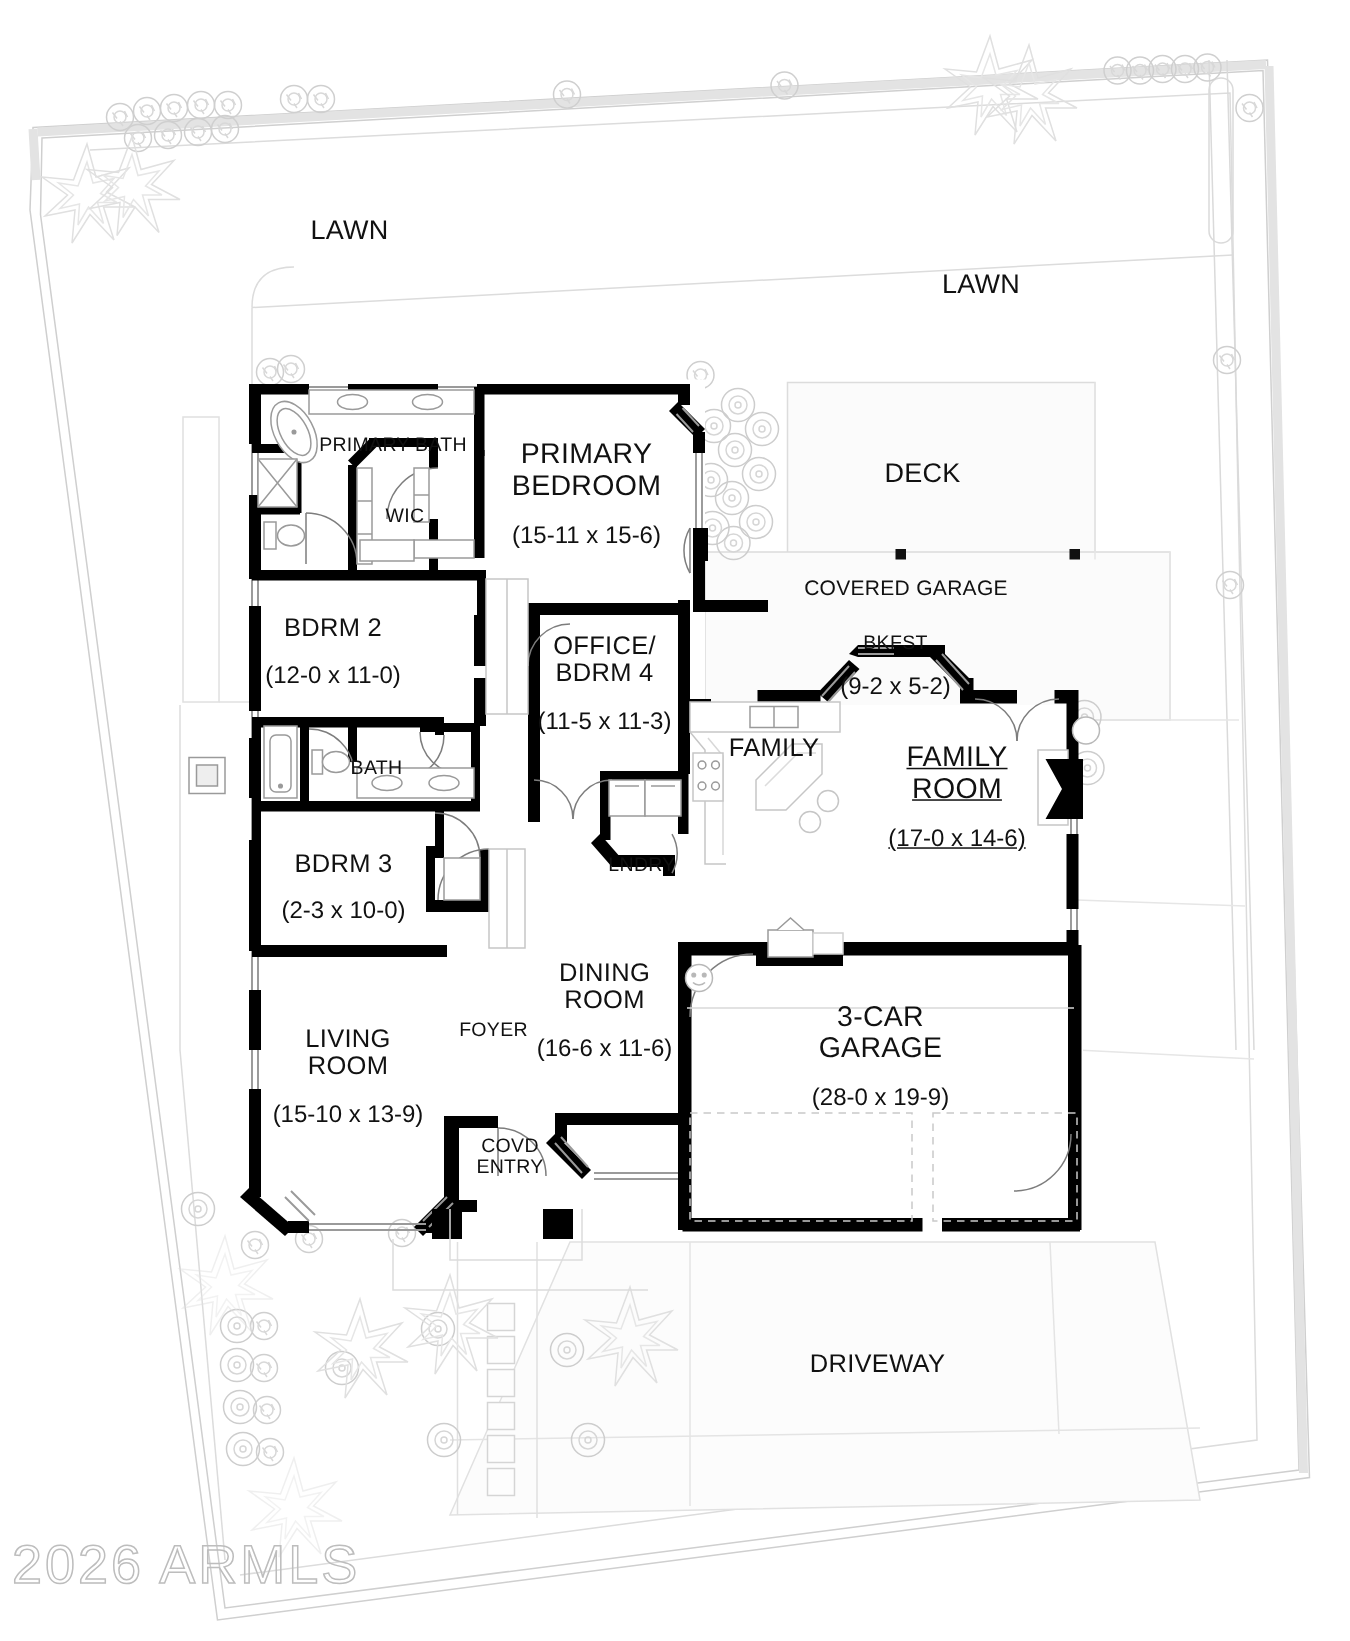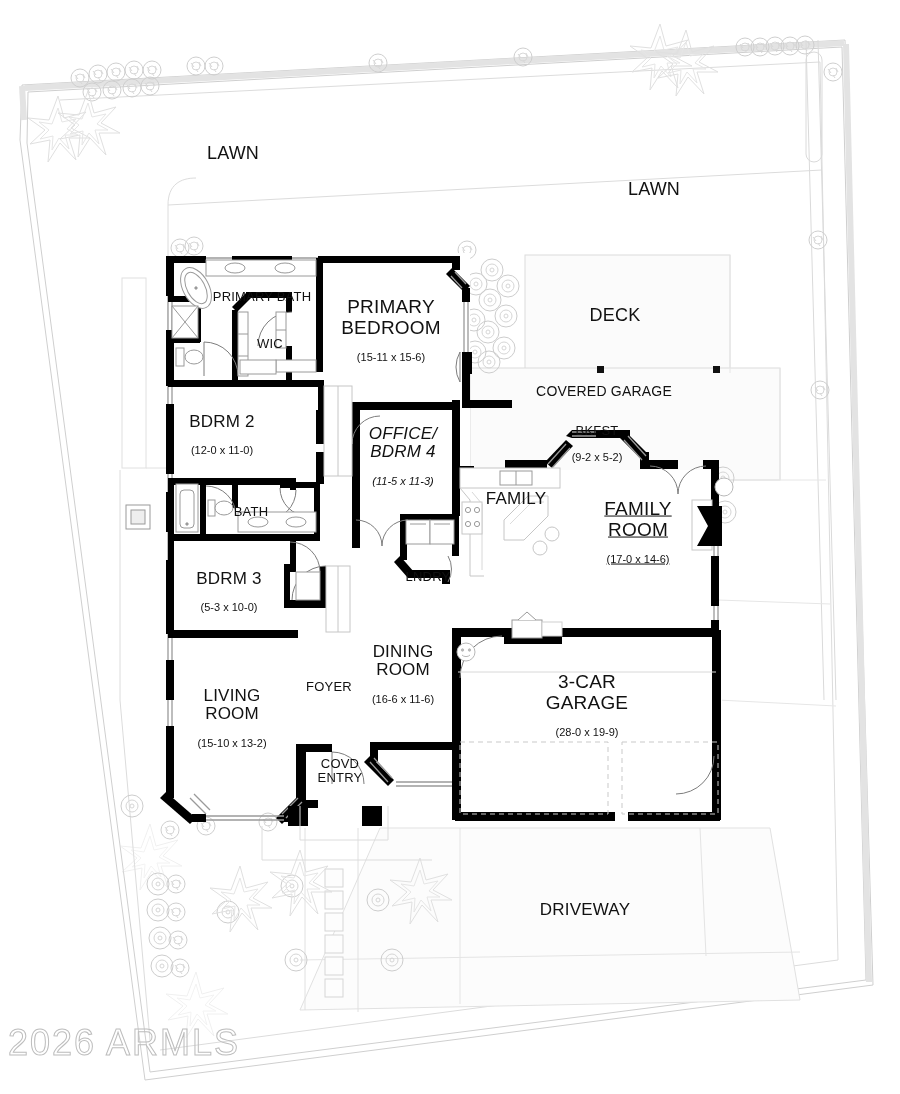--- a/index.html
+++ b/index.html
@@ -5,21 +5,21 @@
   html,body{margin:0;padding:0;background:#ffffff;}
   body{width:900px;height:1094px;position:relative;overflow:hidden;
        font-family:"Liberation Sans","DejaVu Sans",sans-serif;color:#111;}
 
   #stage{position:absolute;left:0;top:0;width:900px;height:1094px;}
 
   
   .lbl{position:absolute;white-space:nowrap;text-align:center;
        transform:translate(-50%,-50%);line-height:1.08;letter-spacing:.2px;}
   .lbl .l1{display:block;}
-  .lbl .dim{display:block;font-size:11px;letter-spacing:0;margin-top:14px;}
+  .lbl .dim{display:block;font-size:16px;letter-spacing:0;margin-top:14px;}
 
   .t-lawn{font-size:18px;}
   .t-deck{font-size:18px;}
   .t-drive{font-size:17px;}
   .t-patio{font-size:14px;}
   .t-big{font-size:19px;}
   .t-mid{font-size:17px;}
   .t-sml{font-size:13px;}
 
   
@@ -526,24 +526,24 @@
 
     <div class="lbl t-mid" style="left:222px;top:435px;">
       <span class="l1">BDRM 2</span>
       <span class="dim">(12-0 x 11-0)</span>
     </div>
 
     <div class="lbl t-sml" style="left:251px;top:512px;">BATH</div>
 
     <div class="lbl t-mid" style="left:229px;top:592px;">
       <span class="l1">BDRM 3</span>
-      <span class="dim">(5-3 x 10-0)</span>
-    </div>
-
-    <div class="lbl t-mid" style="left:403px;top:456px;font-style:italic;">
+      <span class="dim">(2-3 x 10-0)</span>
+    </div>
+
+    <div class="lbl t-mid" style="left:403px;top:456px;">
       <span class="l1">OFFICE/</span>
       <span class="l1">BDRM 4</span>
       <span class="dim">(11-5 x 11-3)</span>
     </div>
 
     <div class="lbl t-sml" style="left:428px;top:577px;">LNDRY</div>
 
     <div class="lbl t-mid" style="left:516px;top:499px;">FAMILY</div>
 
     <div class="lbl t-sml" style="left:597px;top:444px;">
@@ -561,21 +561,21 @@
       <span class="l1">DINING</span>
       <span class="l1">ROOM</span>
       <span class="dim">(16-6 x 11-6)</span>
     </div>
 
     <div class="lbl t-sml" style="left:329px;top:687px;">FOYER</div>
 
     <div class="lbl t-mid" style="left:232px;top:718px;">
       <span class="l1">LIVING</span>
       <span class="l1">ROOM</span>
-      <span class="dim">(15-10 x 13-2)</span>
+      <span class="dim">(15-10 x 13-9)</span>
     </div>
 
     <div class="lbl t-sml" style="left:340px;top:771px;">
       <span class="l1">COVD</span>
       <span class="l1">ENTRY</span>
     </div>
 
     <div class="lbl t-big" style="left:587px;top:705px;">
       <span class="l1">3-CAR</span>
       <span class="l1">GARAGE</span>

